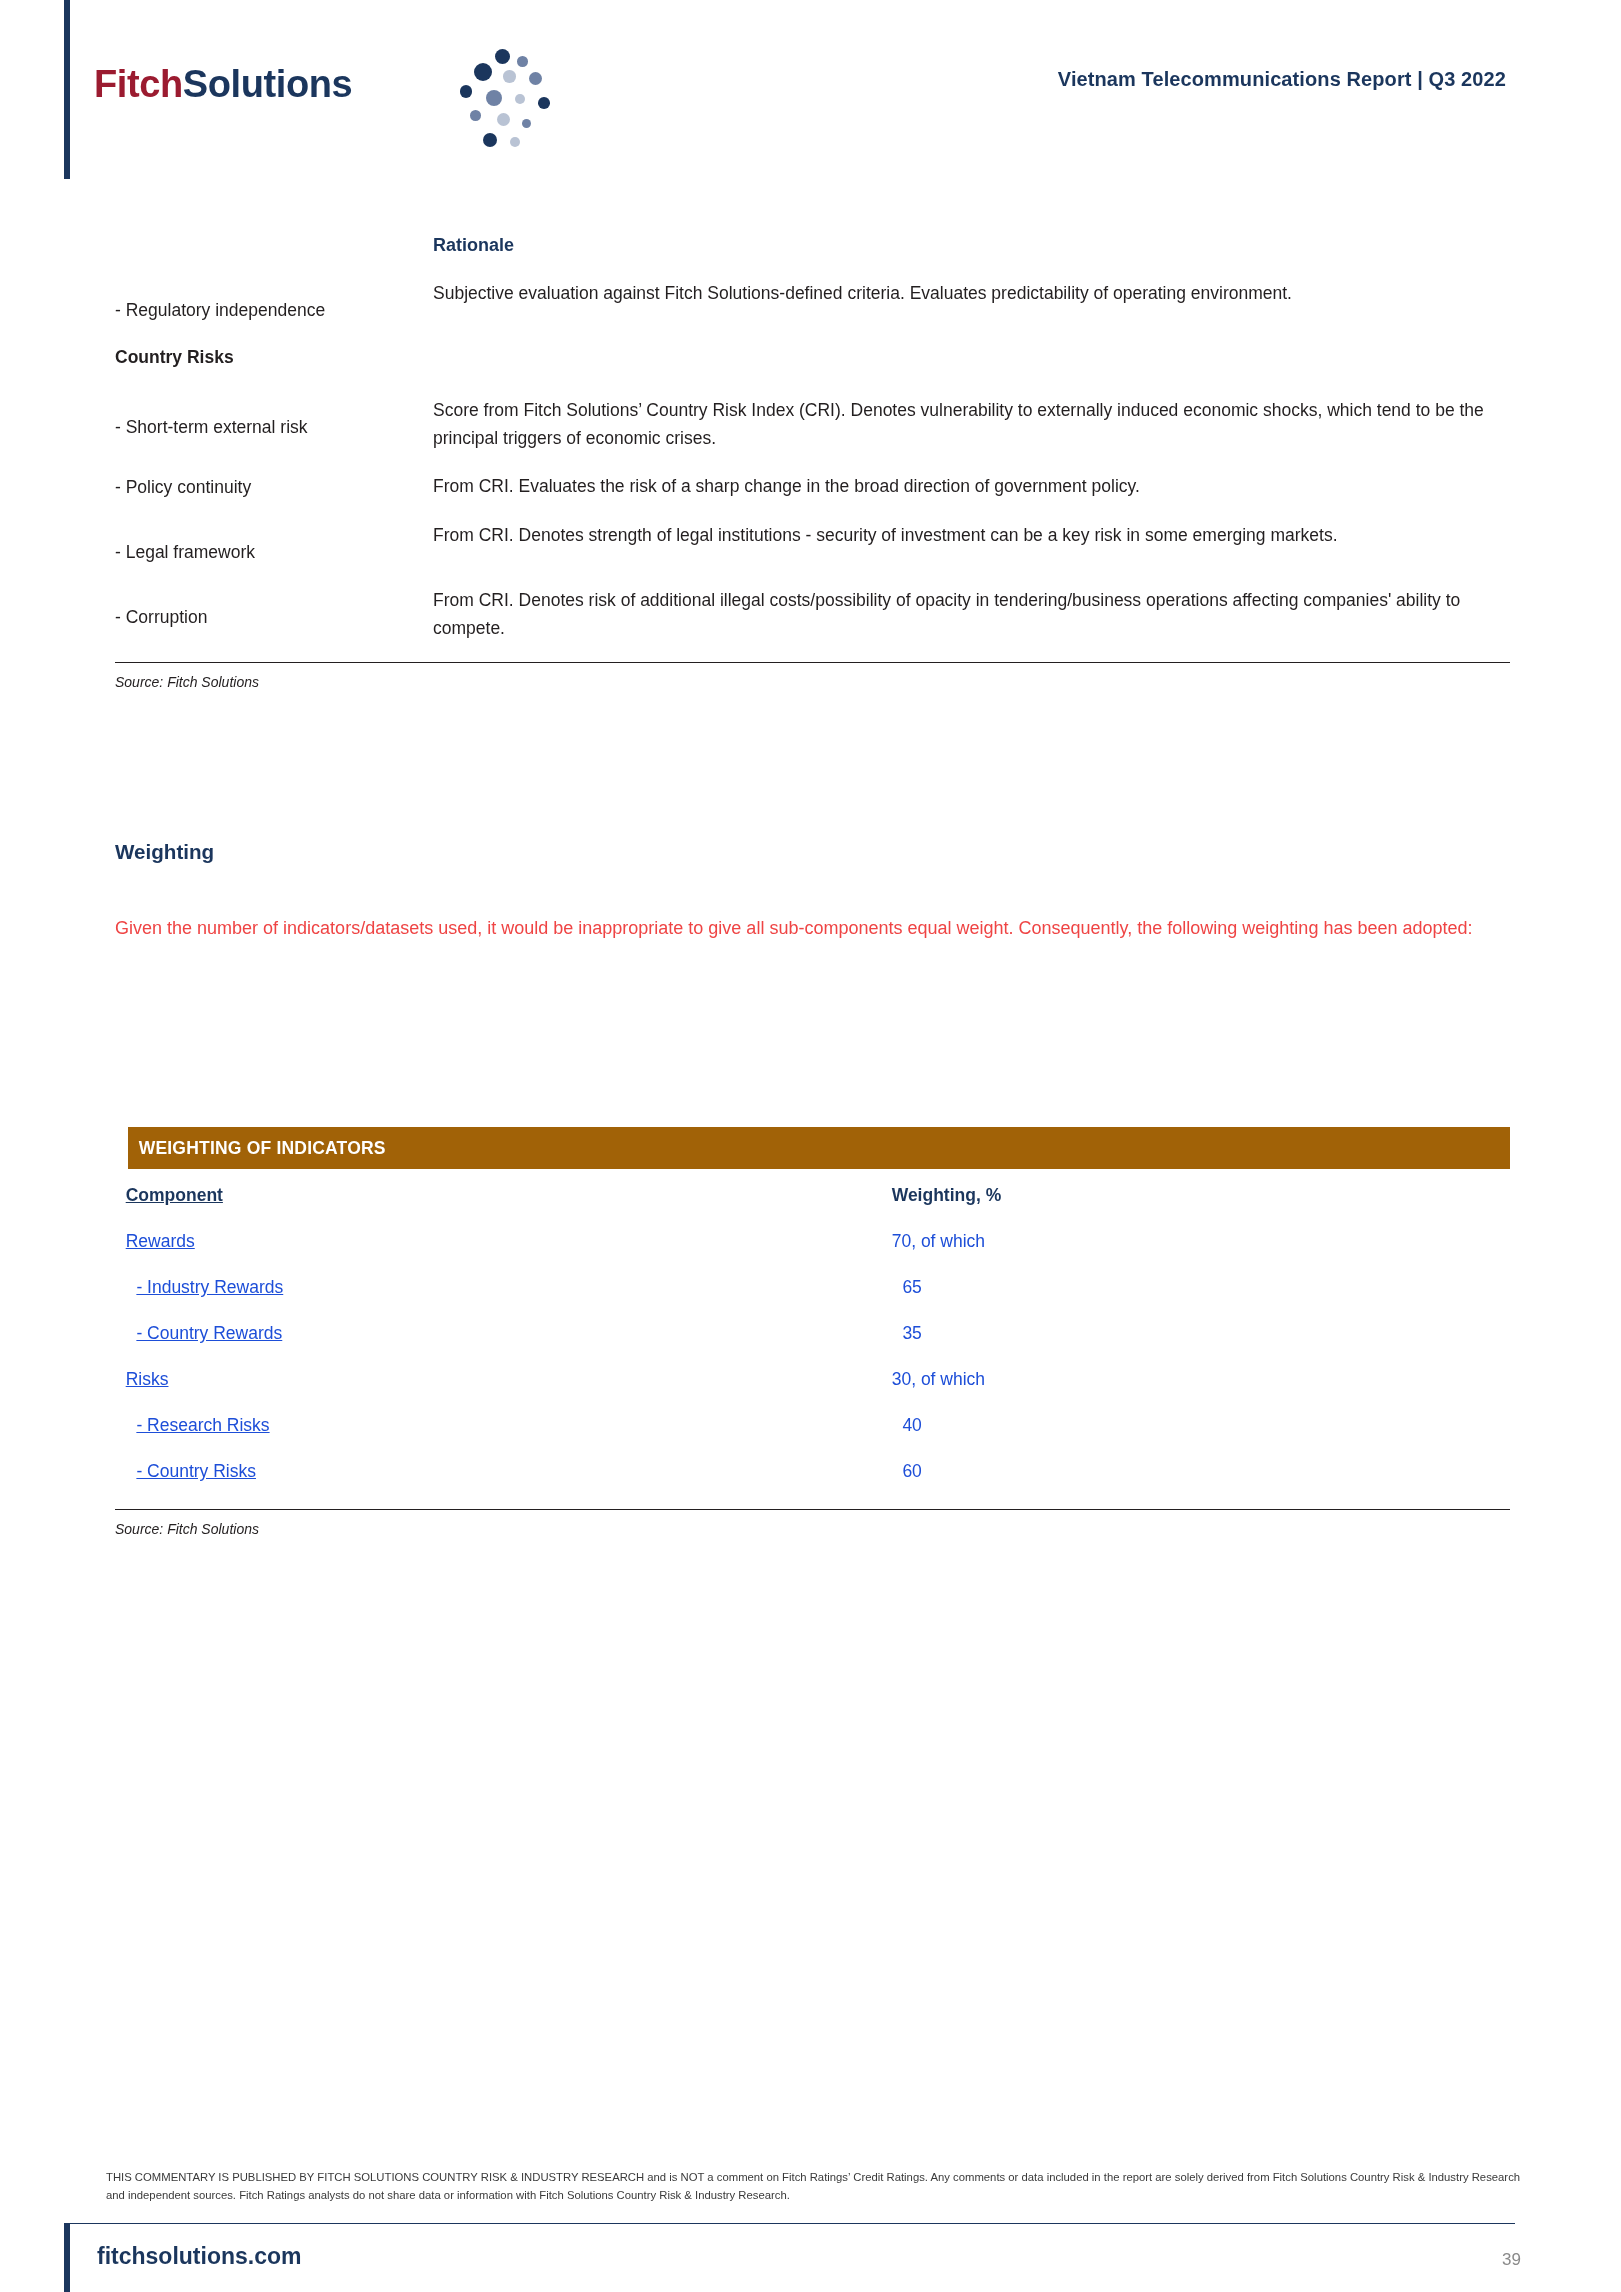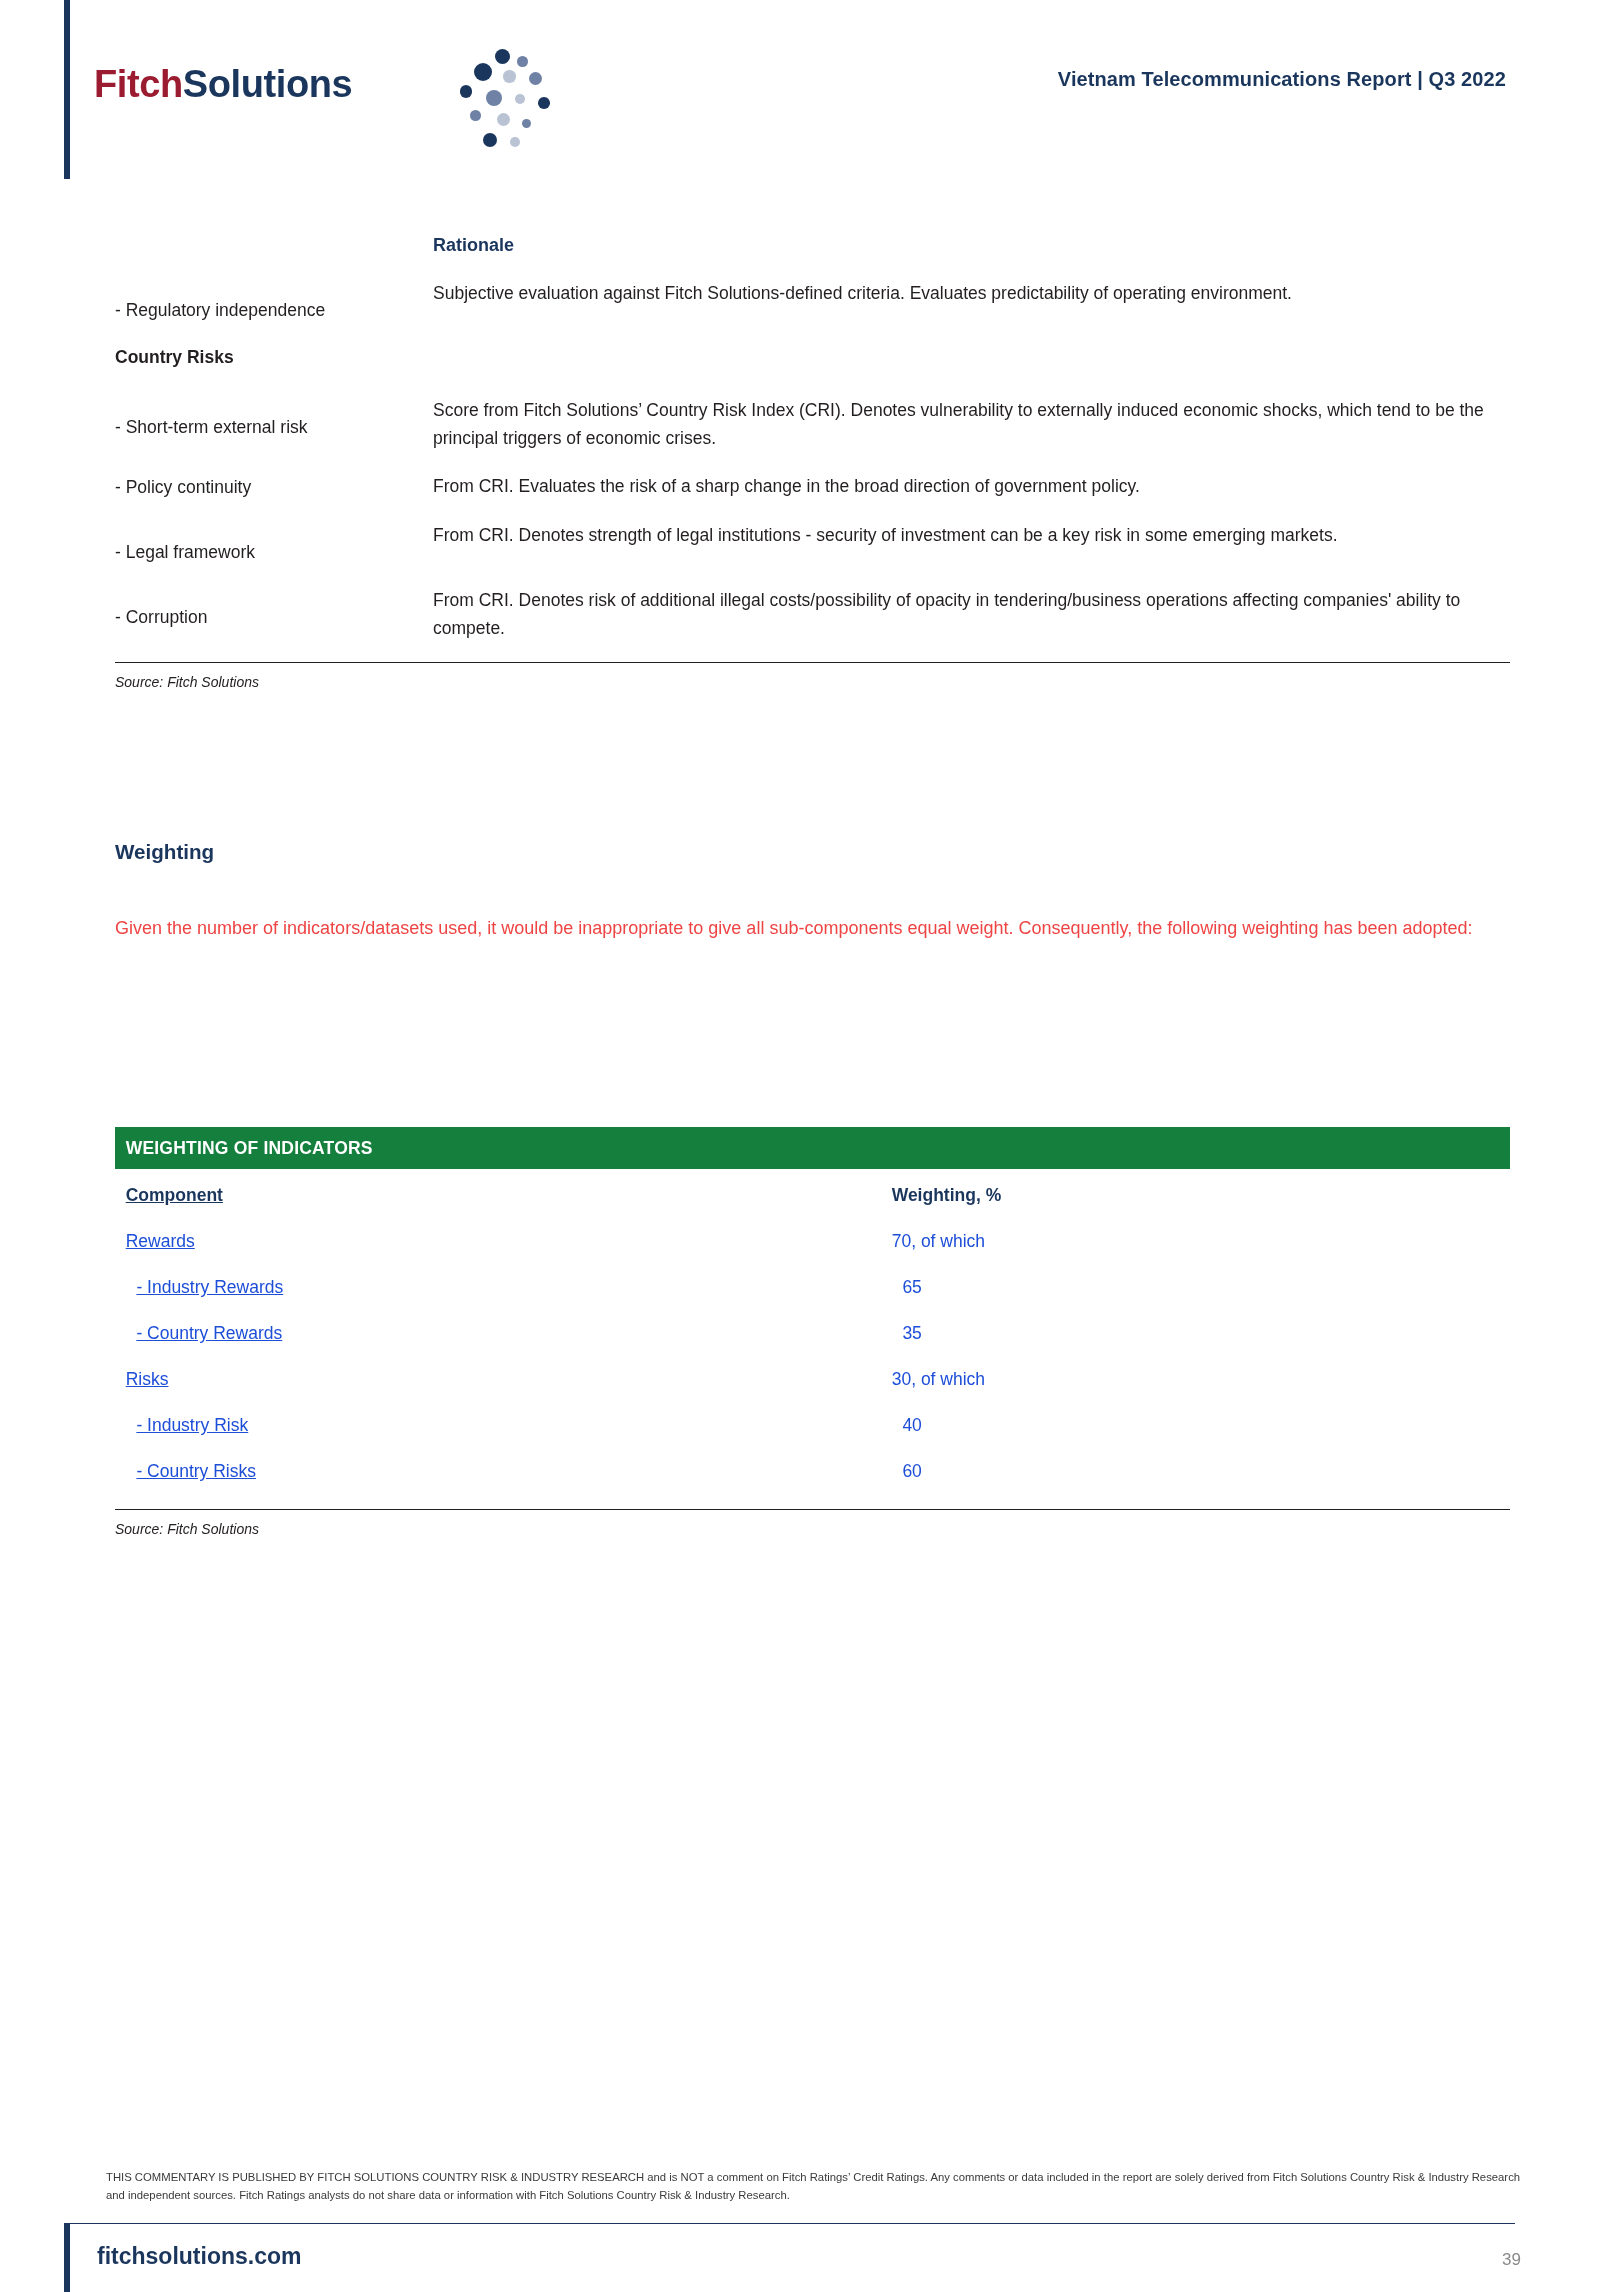--- a/index.html
+++ b/index.html
@@ -162,26 +162,27 @@
   }
 
   
   .wtable {
     position: absolute;
     left: 115px;
     top: 1127px;
     width: 1395px;
   }
   .wt-header {
-    background: #15803d;
+    background: #a16207;
     color: #ffffff;
     font-size: 17.5px;
     font-weight: 700;
     padding: 10.7px 0 10.7px 10.7px;
     letter-spacing: 0.2px;
+    margin-left: 13px;
   }
   .wt-colhead {
     display: flex;
     font-size: 17.5px;
     font-weight: 700;
     color: #1b365d;
     padding: 16px 0 12.5px 10.7px;
   }
   .wt-row {
     display: flex;
@@ -342,21 +343,21 @@
     </div>
     <div class="wt-row">
       <div class="wt-c1 wt-indent">- Country Rewards</div>
       <div class="wt-c2">35</div>
     </div>
     <div class="wt-row">
       <div class="wt-c1">Risks</div>
       <div class="wt-c2">30, of which</div>
     </div>
     <div class="wt-row">
-      <div class="wt-c1 wt-indent">- Industry Risk</div>
+      <div class="wt-c1 wt-indent">- Research Risks</div>
       <div class="wt-c2">40</div>
     </div>
     <div class="wt-row">
       <div class="wt-c1 wt-indent">- Country Risks</div>
       <div class="wt-c2">60</div>
     </div>
 
     <div class="wt-rule"></div>
     <div class="wt-source">Source: Fitch Solutions</div>
   </div>

